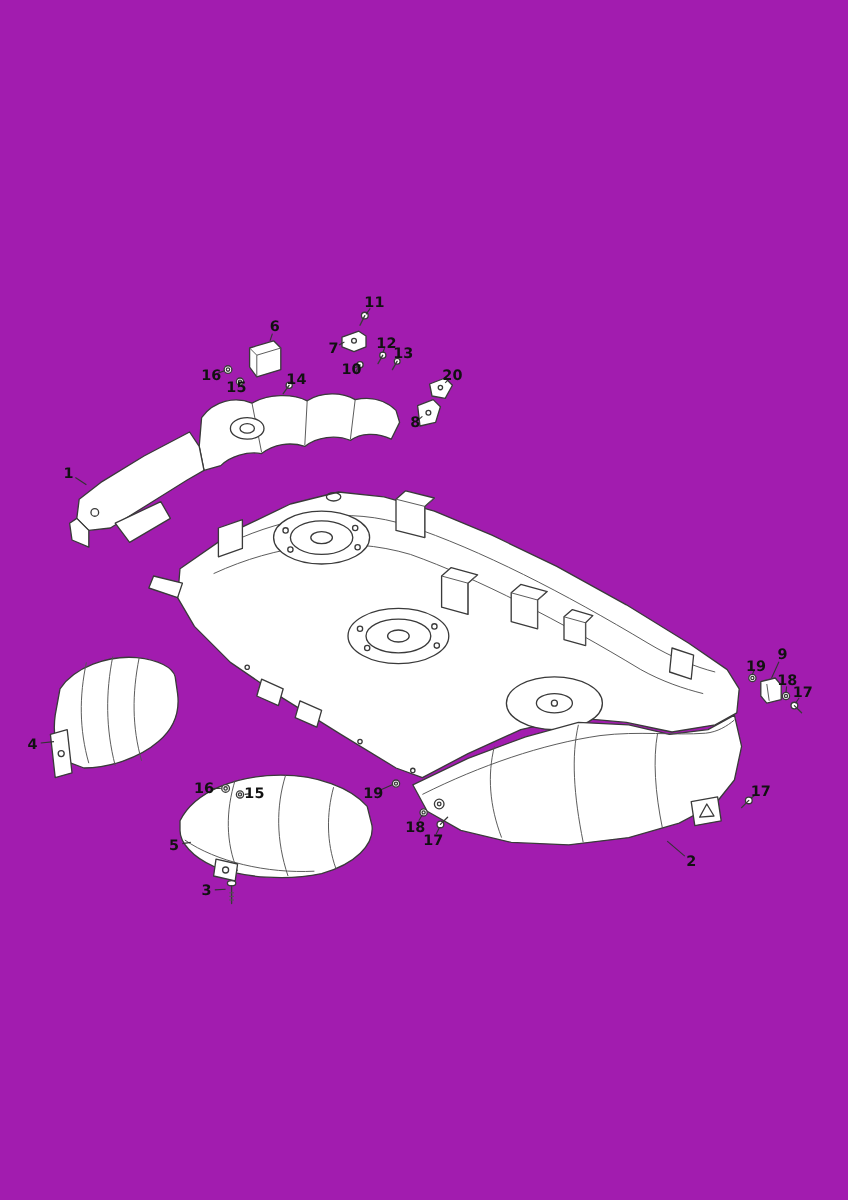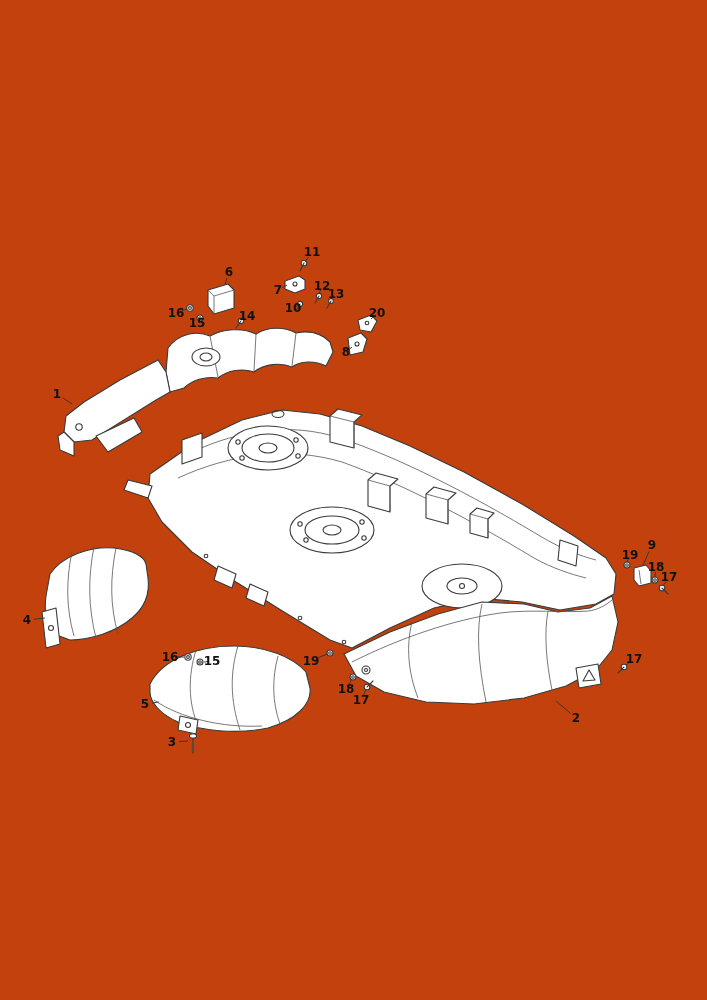--- a/index.html
+++ b/index.html
@@ -4,21 +4,21 @@
 <style>
   html, body {
     margin: 0;
     padding: 0;
     background: #ffffff;
   }
   .page {
     position: relative;
     width: 707px;
     height: 1000px;
-    background: #c2410c;
+    background: #a21caf;
     font-family: "DejaVu Sans", sans-serif;
     overflow: hidden;
   }
   svg#figure {
     display: block;
     width: 707px;
     height: 1000px;
   }
   
   .ln { fill: none; stroke: #3a3a3a; stroke-width: 1.1; stroke-linejoin: round; stroke-linecap: round; }

